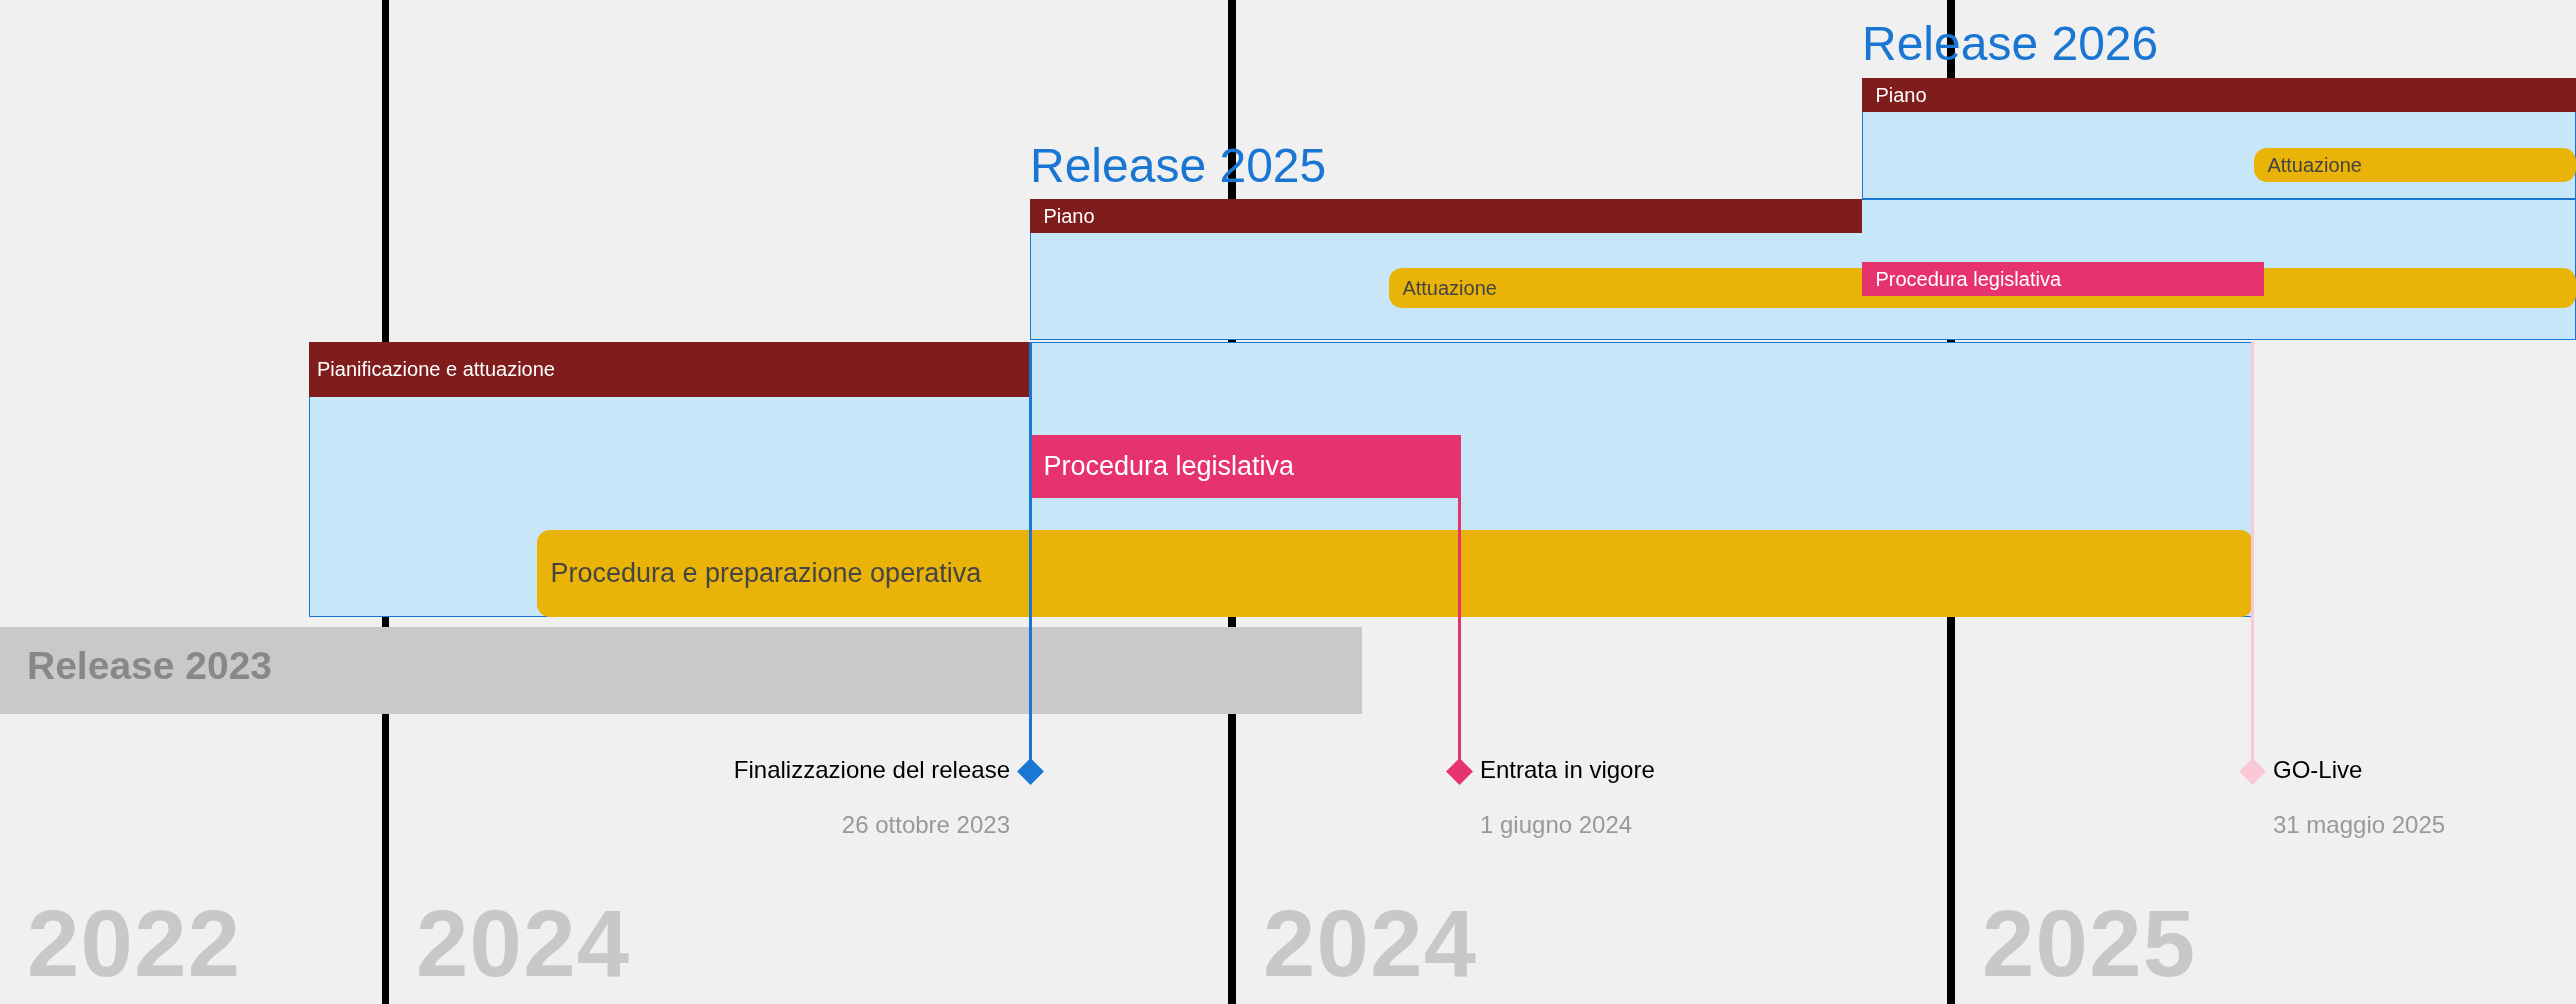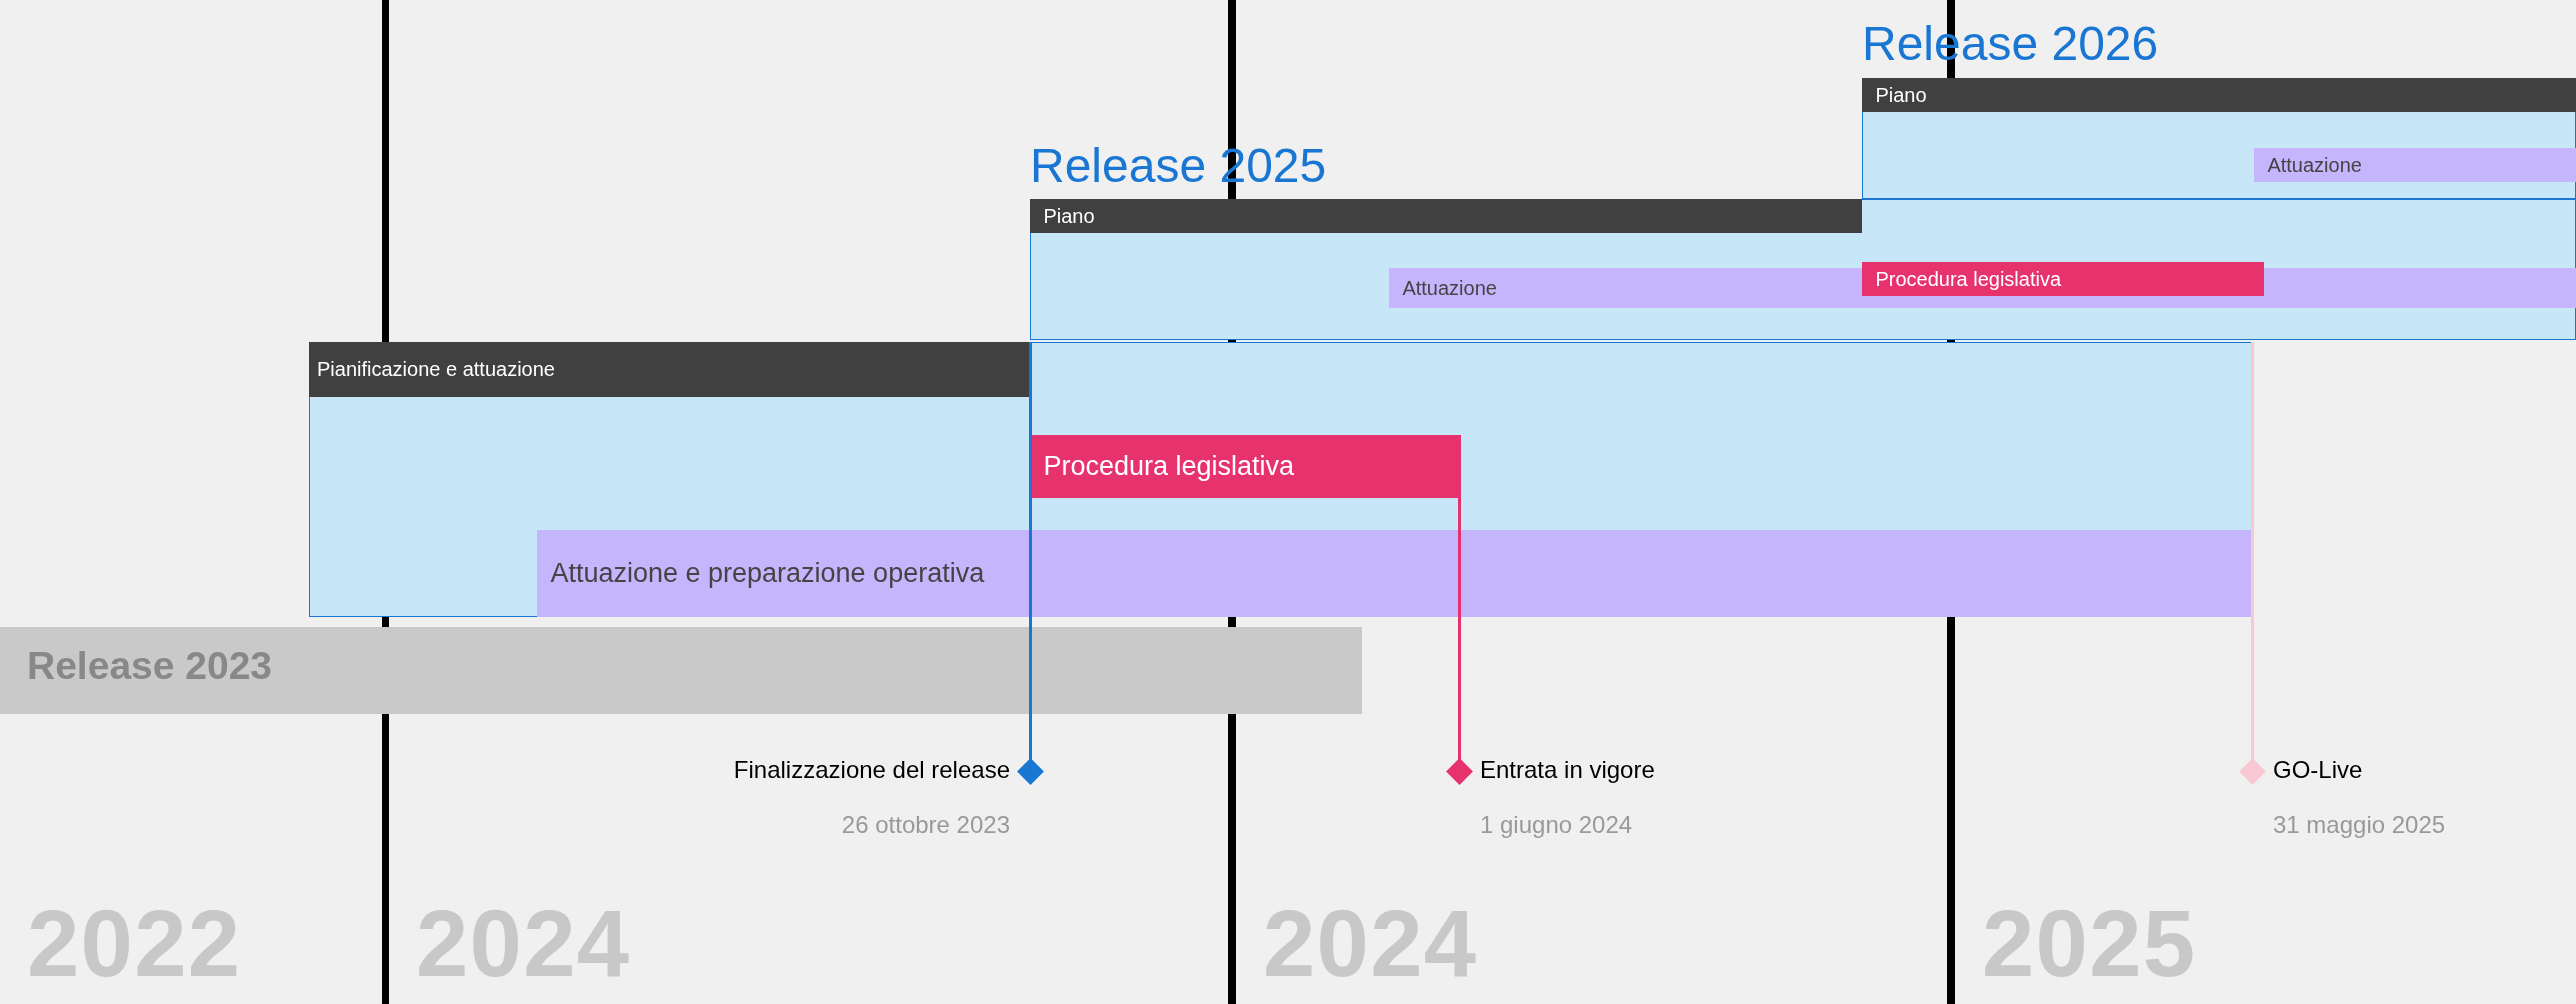--- a/index.html
+++ b/index.html
@@ -37,24 +37,24 @@
     color: #1976d2;
   }
   .bar {
     position: absolute;
     display: flex;
     align-items: center;
     padding-left: 13.4px;
     font-size: 20px;
     color: #fff;
   }
-  .bar.piano { background: #404040; }
+  .bar.piano { background: #7f1d1d; }
   .bar.body-lb { background: #c7e6f7; border: 1.3px solid #1976d2; }
   .bar.proc { background: #e6336e; color: #fff; }
-  .bar.attu { background: #c4b5fd; color: #555; }
+  .bar.attu { background: #eab308; color: #555; border-radius: 13px; }
   .bar.grey { background: #c9c9c9; }
   .bar.big-text { font-size: 27px; }
   .bar.dark-text { color: #444; }
   .milestone-line {
     position: absolute;
     width: 2.7px;
   }
   .milestone-diamond {
     position: absolute;
     width: 19px;
@@ -98,21 +98,21 @@
   </div>
 
   <div class="bar grey" style="left: 0px; top: 627px; width: 1362px; height: 87px;"></div>
   <div class="grey-title" style="left:27px; top:644px;">Release 2023</div>
 
   <div class="bar body-lb" style="left: 309px; top: 342px; width: 1944px; height: 275px;"></div>
   <div class="bar piano" style="left: 309px; top: 342px; width: 722px; height: 55px; padding-left: 8px;">
     <span>Pianificazione e attuazione</span>
   </div>
   <div class="bar attu big-text dark-text" style="left: 537px; top: 530px; width: 1716px; height: 87px;">
-    <span>Attuazione e preparazione operativa</span>
+    <span>Procedura e preparazione operativa</span>
   </div>
   <div class="bar proc big-text" style="left: 1030px; top: 435px; width: 429px; height: 63px;">
     <span>Procedura legislativa</span>
   </div>
 
   <div class="bar body-lb" style="left: 1030px; top: 199px; width: 1546px; height: 141px;"></div>
   <div class="bar attu dark-text" style="left: 1389px; top: 268px; width: 1187px; height: 40px;">
     <span>Attuazione</span>
   </div>
   <div class="bar piano" style="left: 1030px; top: 199px; width: 832px; height: 34px;">

